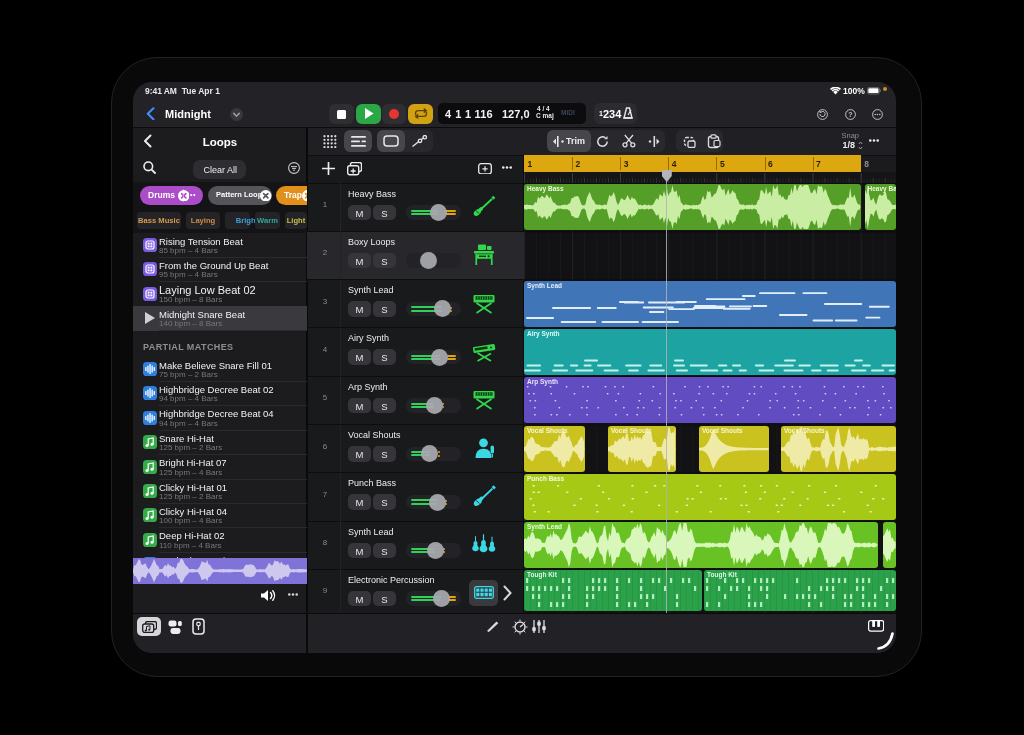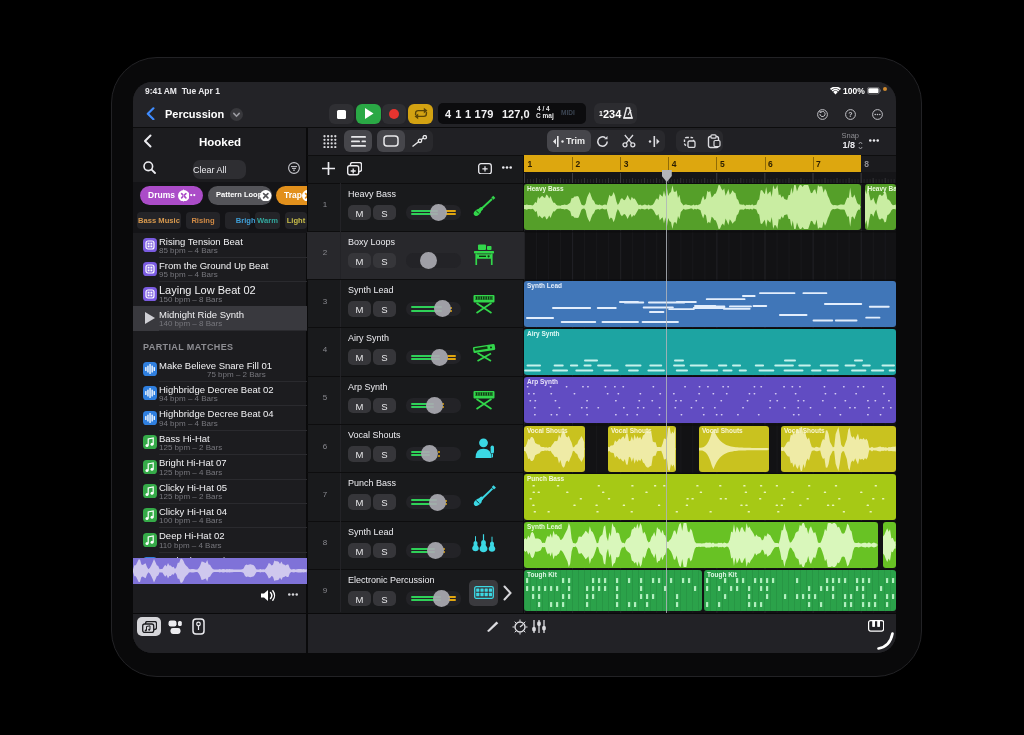--- a/index.html
+++ b/index.html
@@ -30,21 +30,21 @@
 <div class="txt" style="left:710px;top:4px;font-size:8.5px;color:#fff;font-weight:600;">100%</div>
 <svg class="a" style="left:734px;top:4.5px" width="15" height="8" viewBox="0 0 15 8">
         <rect x="0.4" y="0.4" width="12" height="6.6" rx="2" fill="none" stroke="#7d7d82" stroke-width="0.8"></rect>
         <rect x="1.3" y="1.3" width="10.2" height="4.8" rx="1.2" fill="#fff"></rect>
         <path d="M13.2 2.3 a1.6 1.6 0 0 1 0 2.8 Z" fill="#7d7d82"></path>
       </svg>
 <div class="a" style="left:750px;top:5px;width:4px;height:4px;background:#d08a2e;border-radius:50%"></div>
 <svg class="a" style="left:13px;top:24.5px" width="9" height="13.5" viewBox="0 0 9 13.5">
         <path d="M7.4 1.3 L1.8 6.75 L7.4 12.2" stroke="#3f8cff" stroke-width="2.2" fill="none" stroke-linecap="round" stroke-linejoin="round"></path>
       </svg>
-<div class="txt" style="left:32px;top:25.5px;font-size:11px;color:#fff;font-weight:700;">Percussion</div>
+<div class="txt" style="left:32px;top:25.5px;font-size:11px;color:#fff;font-weight:700;">Midnight</div>
 <svg class="a" style="left:97px;top:25.5px" width="13" height="13" viewBox="0 0 13 13">
         <circle cx="6.5" cy="6.5" r="6.5" fill="#38383c"></circle>
         <path d="M3.8 5.4 L6.5 8.2 L9.2 5.4" stroke="#9a9aa0" stroke-width="1.6" fill="none" stroke-linecap="round"></path>
       </svg>
 <div class="a" style="left:196px;top:21.5px;width:25px;height:20px;background:#2f2f33;border-radius:6px"></div>
 <div class="a" style="left:204px;top:27.5px;width:9px;height:9px;background:#fff;border-radius:1.5px"></div>
 <div class="a" style="left:222.5px;top:21.5px;width:25px;height:20px;background:#2aa845;border-radius:6px"></div>
 <svg class="a" style="left:231px;top:26px" width="10" height="11" viewBox="0 0 10 11">
         <path d="M1 0 L9.5 5.5 L1 11 Z" fill="#fff"></path>
       </svg>
@@ -52,21 +52,21 @@
 <div class="a" style="left:256px;top:26.5px;width:10px;height:10px;background:#e6342f;border-radius:50%"></div>
 <div class="a" style="left:274.5px;top:21.5px;width:25px;height:20px;background:#d3a212;border-radius:6px"></div>
 <svg class="a" style="left:279.5px;top:25px" width="16" height="13" viewBox="0 0 16 13">
         <path d="M2.6 8.2 v-2 a2.6 2.6 0 0 1 2.6-2.6 h6.4" stroke="#5c4607" stroke-width="1.4" fill="none"></path>
         <path d="M10.8 0.8 l3.6 2.8 -3.6 2.8 Z" fill="#5c4607"></path>
         <path d="M13.4 4.8 v2 a2.6 2.6 0 0 1 -2.6 2.6 H4.4" stroke="#5c4607" stroke-width="1.4" fill="none"></path>
         <path d="M5.2 6.6 l-3.6 2.8 3.6 2.8 Z" fill="#5c4607"></path>
       </svg>
 <div class="a" style="left:305px;top:20.5px;width:148px;height:21.5px;background:#0c0c0e;border-radius:5px"></div>
 <div class="txt" style="left:312px;top:25.5px;font-size:11px;color:#f2f2f4;font-weight:600;letter-spacing:0.5px;">4 1</div>
-<div class="txt" style="left:332px;top:25.5px;font-size:11px;color:#f2f2f4;font-weight:600;letter-spacing:0.2px;">1 179</div>
+<div class="txt" style="left:332px;top:25.5px;font-size:11px;color:#f2f2f4;font-weight:600;letter-spacing:0.2px;">1 116</div>
 <div class="txt" style="left:369px;top:25.5px;font-size:11px;color:#f2f2f4;font-weight:600;">127,0</div>
 <div class="txt" style="left:404px;top:22.5px;font-size:6.5px;color:#e8e8ea;font-weight:700;">4 / 4</div>
 <div class="txt" style="left:403px;top:30px;font-size:6.5px;color:#e8e8ea;font-weight:700;">C maj</div>
 <div class="txt" style="left:428px;top:27px;font-size:6.5px;color:#3c4654;font-weight:700;">MIDI</div>
 <div class="a" style="left:461px;top:21px;width:43px;height:20.5px;background:#2c2c30;border-radius:6px"></div>
 <div class="txt" style="left:466px;top:26px;font-size:11px;color:#fff;font-weight:600;"><span style="font-size:7px;vertical-align:2px">1</span>234</div>
 <svg class="a" style="left:489px;top:25px" width="12" height="13" viewBox="0 0 12 13">
         <path d="M4.5 1 h3 l2.5 10 h-8 Z" fill="none" stroke="#e8e8ea" stroke-width="1.4"></path>
         <path d="M6 8 L9 3" stroke="#e8e8ea" stroke-width="1.2"></path>
         <rect x="1.5" y="10" width="9" height="1.6" fill="#e8e8ea"></rect>
@@ -161,27 +161,27 @@
         <path d="M0.8 3 L2.5 1 L4.2 3 M0.8 6 L2.5 8 L4.2 6" stroke="#9a9aa0" stroke-width="1" fill="none"></path>
       </svg>
 <svg class="a" style="left:736px;top:57px" width="10" height="3" viewBox="0 0 9.4 2.4">
         <circle cx="1.2" cy="1.2" r="1.2" fill="#ececf0"></circle>
         <circle cx="4.7" cy="1.2" r="1.2" fill="#ececf0"></circle>
         <circle cx="8.2" cy="1.2" r="1.2" fill="#ececf0"></circle>
       </svg>
 <svg class="a" style="left:10px;top:51.5px" width="9" height="14" viewBox="0 0 9 14">
         <path d="M7.5 1.5 L2 7 L7.5 12.5" stroke="#ececf0" stroke-width="2" fill="none" stroke-linecap="round" stroke-linejoin="round"></path>
       </svg>
-<div class="txt" style="left:0px;top:53.5px;font-size:11.5px;color:#fff;font-weight:700;width:174px;text-align:center;">Hooked</div>
+<div class="txt" style="left:0px;top:53.5px;font-size:11.5px;color:#fff;font-weight:700;width:174px;text-align:center;">Loops</div>
 <svg class="a" style="left:10px;top:79px" width="13" height="13" viewBox="0 0 13 13">
         <circle cx="5.3" cy="5.3" r="4.3" fill="none" stroke="#ececf0" stroke-width="1.6"></circle>
         <path d="M8.6 8.6 L12 12" stroke="#ececf0" stroke-width="1.8" stroke-linecap="round"></path>
       </svg>
 <div class="a" style="left:60px;top:77.5px;width:53px;height:19px;background:#2e2e32;border-radius:7px"></div>
-<div class="txt" style="left:60px;top:82.5px;font-size:9px;color:#ececf0;font-weight:400;width:53px;text-align:left;">Clear All</div>
+<div class="txt" style="left:60px;top:82.5px;font-size:9px;color:#ececf0;font-weight:400;width:44px;text-align:right;">Clear All</div>
 <svg class="a" style="left:155px;top:80px" width="12" height="12" viewBox="0 0 12 12">
         <circle cx="6" cy="6" r="5.4" fill="none" stroke="#c8c8cd" stroke-width="1.1"></circle>
         <path d="M3 4.6 h6 M4 6.4 h4 M5 8.2 h2" stroke="#c8c8cd" stroke-width="1"></path>
       </svg>
 <div class="a" style="left:0;top:99.5px;width:174px;height:51.5px;background:#141417;overflow:hidden">
 <div class="a" style="left:7px;top:4px;width:63px;height:19.5px;background:#ab4cc8;border-radius:9.75px"></div>
 <div class="txt" style="left:15px;top:8.6px;font-size:8.5px;color:#fff;font-weight:600">Drums</div>
 <svg class="a" style="left:44.5px;top:8px" width="11.5" height="11.5" viewBox="0 0 11.5 11.5">
           <circle cx="5.75" cy="5.75" r="5.75" fill="#fff"></circle>
           <path d="M3.6 3.6 L7.9 7.9 M7.9 3.6 L3.6 7.9" stroke="#ab4cc8" stroke-width="1.6" stroke-linecap="round"></path>
@@ -200,21 +200,21 @@
         </svg>
 <div class="a" style="left:143px;top:4px;width:42px;height:19.5px;background:#e2901c;border-radius:9.75px"></div>
 <div class="txt" style="left:151px;top:8.6px;font-size:8.5px;color:#fff;font-weight:600">Trap</div>
 <svg class="a" style="left:169px;top:8px" width="11.5" height="11.5" viewBox="0 0 11.5 11.5">
           <circle cx="5.75" cy="5.75" r="5.75" fill="#fff"></circle>
           <path d="M3.6 3.6 L7.9 7.9 M7.9 3.6 L3.6 7.9" stroke="#e2901c" stroke-width="1.6" stroke-linecap="round"></path>
         </svg>
 <div class="a" style="left:4px;top:30px;width:44px;height:17px;background:#242428;border-radius:4px"></div>
 <div class="txt" style="left:4px;top:34px;width:44px;text-align:center;font-size:7.6px;color:#d99a4e;font-weight:600">Bass Music</div>
 <div class="a" style="left:53px;top:30px;width:34px;height:17px;background:#242428;border-radius:4px"></div>
-<div class="txt" style="left:53px;top:34px;width:34px;text-align:center;font-size:7.6px;color:#d08a45;font-weight:600">Rising</div>
+<div class="txt" style="left:53px;top:34px;width:34px;text-align:center;font-size:7.6px;color:#d08a45;font-weight:600">Laying</div>
 <div class="a" style="left:92px;top:30px;width:25px;height:17px;background:#242428;border-radius:4px"></div>
 <div class="txt" style="left:92px;top:34px;width:44px;text-align:center;font-size:7.6px;color:#3f9fd8;font-weight:600">Bright</div>
 <div class="a" style="left:122px;top:30px;width:25px;height:17px;background:#242428;border-radius:4px"></div>
 <div class="txt" style="left:122px;top:34px;width:25px;text-align:center;font-size:7.6px;color:#32a79d;font-weight:600">Warm</div>
 <div class="a" style="left:152px;top:30px;width:22px;height:17px;background:#242428;border-radius:4px"></div>
 <div class="txt" style="left:152px;top:34px;width:22px;text-align:center;font-size:7.6px;color:#c8bd49;font-weight:600">Light</div>
 </div>
 <svg class="a" style="left:10px;top:156px" width="14" height="14" viewBox="0 0 14 14">
         <rect x="0" y="0" width="14" height="14" rx="3.6" fill="#7a5be0"></rect>
         <rect x="3" y="3" width="8" height="8" rx="2" fill="none" stroke="#fff" stroke-width="1.2"></rect>
@@ -245,34 +245,34 @@
         <rect x="4.6" y="7.4" width="2" height="2" fill="#fff"></rect>
         <rect x="7.4" y="7.4" width="2" height="2" fill="#fff"></rect>
       </svg>
 <div class="txt" style="left:26px;top:202.3px;font-size:11px;color:#f2f2f4;font-weight:400;">Laying Low Beat 02</div>
 <div class="txt" style="left:26px;top:212.8px;font-size:8px;color:#77777d;font-weight:400;">150 bpm – 8 Bars</div>
 <div class="a" style="left:26px;top:223.70000000000002px;width:148px;height:0.5px;background:#2a2a2e"></div>
 <div class="a" style="left:0px;top:224.20000000000002px;width:174px;height:24.4px;background:#39393e"></div>
 <svg class="a" style="left:10px;top:229.20000000000002px" width="14" height="14" viewBox="0 0 14 14">
         <path d="M2 1 L12 7 L2 13 Z" fill="#cfcfd4"></path>
       </svg>
-<div class="txt" style="left:26px;top:226.70000000000002px;font-size:9.5px;color:#f2f2f4;font-weight:400;">Midnight Ride Synth</div>
+<div class="txt" style="left:26px;top:226.70000000000002px;font-size:9.5px;color:#f2f2f4;font-weight:400;">Midnight Snare Beat</div>
 <div class="txt" style="left:26px;top:237.20000000000002px;font-size:8px;color:#77777d;font-weight:400;">140 bpm – 8 Bars</div>
 <div class="a" style="left:26px;top:248.10000000000002px;width:148px;height:0.5px;background:#2a2a2e"></div>
 <div class="txt" style="left:10px;top:259.5px;font-size:9px;color:#8e8e93;font-weight:600;letter-spacing:0.4px;">PARTIAL MATCHES</div>
 <svg class="a" style="left:10px;top:280px" width="14" height="14" viewBox="0 0 14 14">
         <rect x="0" y="0" width="14" height="14" rx="3.6" fill="#2f7fdf"></rect>
         <rect x="2.2" y="5.0" width="1.3" height="4" rx="0.6" fill="#fff"></rect>
         <rect x="4.300000000000001" y="3.5" width="1.3" height="7" rx="0.6" fill="#fff"></rect>
         <rect x="6.4" y="2.0" width="1.3" height="10" rx="0.6" fill="#fff"></rect>
         <rect x="8.5" y="3.5" width="1.3" height="7" rx="0.6" fill="#fff"></rect>
         <rect x="10.600000000000001" y="5.0" width="1.3" height="4" rx="0.6" fill="#fff"></rect>
       </svg>
 <div class="txt" style="left:26px;top:277.5px;font-size:9.5px;color:#f2f2f4;font-weight:400;">Make Believe Snare Fill 01</div>
-<div class="txt" style="left:26px;top:288px;font-size:8px;color:#77777d;font-weight:400;margin-left:48px;">75 bpm – 2 Bars</div>
+<div class="txt" style="left:26px;top:288px;font-size:8px;color:#77777d;font-weight:400;">75 bpm – 2 Bars</div>
 <div class="a" style="left:26px;top:298.9px;width:148px;height:0.5px;background:#2a2a2e"></div>
 <svg class="a" style="left:10px;top:304.4px" width="14" height="14" viewBox="0 0 14 14">
         <rect x="0" y="0" width="14" height="14" rx="3.6" fill="#2f7fdf"></rect>
         <rect x="2.2" y="5.0" width="1.3" height="4" rx="0.6" fill="#fff"></rect>
         <rect x="4.300000000000001" y="3.5" width="1.3" height="7" rx="0.6" fill="#fff"></rect>
         <rect x="6.4" y="2.0" width="1.3" height="10" rx="0.6" fill="#fff"></rect>
         <rect x="8.5" y="3.5" width="1.3" height="7" rx="0.6" fill="#fff"></rect>
         <rect x="10.600000000000001" y="5.0" width="1.3" height="4" rx="0.6" fill="#fff"></rect>
       </svg>
 <div class="txt" style="left:26px;top:301.9px;font-size:9.5px;color:#f2f2f4;font-weight:400;">Highbridge Decree Beat 02</div>
@@ -288,39 +288,39 @@
       </svg>
 <div class="txt" style="left:26px;top:326.29999999999995px;font-size:9.5px;color:#f2f2f4;font-weight:400;">Highbridge Decree Beat 04</div>
 <div class="txt" style="left:26px;top:336.79999999999995px;font-size:8px;color:#77777d;font-weight:400;">94 bpm – 4 Bars</div>
 <div class="a" style="left:26px;top:347.69999999999993px;width:148px;height:0.5px;background:#2a2a2e"></div>
 <svg class="a" style="left:10px;top:353.19999999999993px" width="14" height="14" viewBox="0 0 14 14">
         <rect x="0" y="0" width="14" height="14" rx="3.6" fill="#35aa48"></rect>
         <path d="M5.2 10.4 V4 l5 -1 v6.2" stroke="#fff" stroke-width="1.2" fill="none"></path>
         <circle cx="4" cy="10.4" r="1.5" fill="#fff"></circle>
         <circle cx="9" cy="9.2" r="1.5" fill="#fff"></circle>
       </svg>
-<div class="txt" style="left:26px;top:350.69999999999993px;font-size:9.5px;color:#f2f2f4;font-weight:400;">Bass Hi-Hat</div>
+<div class="txt" style="left:26px;top:350.69999999999993px;font-size:9.5px;color:#f2f2f4;font-weight:400;">Snare Hi-Hat</div>
 <div class="txt" style="left:26px;top:361.19999999999993px;font-size:8px;color:#77777d;font-weight:400;">125 bpm – 2 Bars</div>
 <div class="a" style="left:26px;top:372.0999999999999px;width:148px;height:0.5px;background:#2a2a2e"></div>
 <svg class="a" style="left:10px;top:377.5999999999999px" width="14" height="14" viewBox="0 0 14 14">
         <rect x="0" y="0" width="14" height="14" rx="3.6" fill="#35aa48"></rect>
         <path d="M5.2 10.4 V4 l5 -1 v6.2" stroke="#fff" stroke-width="1.2" fill="none"></path>
         <circle cx="4" cy="10.4" r="1.5" fill="#fff"></circle>
         <circle cx="9" cy="9.2" r="1.5" fill="#fff"></circle>
       </svg>
 <div class="txt" style="left:26px;top:375.0999999999999px;font-size:9.5px;color:#f2f2f4;font-weight:400;">Bright Hi-Hat 07</div>
 <div class="txt" style="left:26px;top:385.5999999999999px;font-size:8px;color:#77777d;font-weight:400;">125 bpm – 4 Bars</div>
 <div class="a" style="left:26px;top:396.4999999999999px;width:148px;height:0.5px;background:#2a2a2e"></div>
 <svg class="a" style="left:10px;top:401.9999999999999px" width="14" height="14" viewBox="0 0 14 14">
         <rect x="0" y="0" width="14" height="14" rx="3.6" fill="#35aa48"></rect>
         <path d="M5.2 10.4 V4 l5 -1 v6.2" stroke="#fff" stroke-width="1.2" fill="none"></path>
         <circle cx="4" cy="10.4" r="1.5" fill="#fff"></circle>
         <circle cx="9" cy="9.2" r="1.5" fill="#fff"></circle>
       </svg>
-<div class="txt" style="left:26px;top:399.4999999999999px;font-size:9.5px;color:#f2f2f4;font-weight:400;">Clicky Hi-Hat 05</div>
+<div class="txt" style="left:26px;top:399.4999999999999px;font-size:9.5px;color:#f2f2f4;font-weight:400;">Clicky Hi-Hat 01</div>
 <div class="txt" style="left:26px;top:409.9999999999999px;font-size:8px;color:#77777d;font-weight:400;">125 bpm – 2 Bars</div>
 <div class="a" style="left:26px;top:420.89999999999986px;width:148px;height:0.5px;background:#2a2a2e"></div>
 <svg class="a" style="left:10px;top:426.39999999999986px" width="14" height="14" viewBox="0 0 14 14">
         <rect x="0" y="0" width="14" height="14" rx="3.6" fill="#35aa48"></rect>
         <path d="M5.2 10.4 V4 l5 -1 v6.2" stroke="#fff" stroke-width="1.2" fill="none"></path>
         <circle cx="4" cy="10.4" r="1.5" fill="#fff"></circle>
         <circle cx="9" cy="9.2" r="1.5" fill="#fff"></circle>
       </svg>
 <div class="txt" style="left:26px;top:423.89999999999986px;font-size:9.5px;color:#f2f2f4;font-weight:400;">Clicky Hi-Hat 04</div>
 <div class="txt" style="left:26px;top:434.39999999999986px;font-size:8px;color:#77777d;font-weight:400;">100 bpm – 4 Bars</div>

